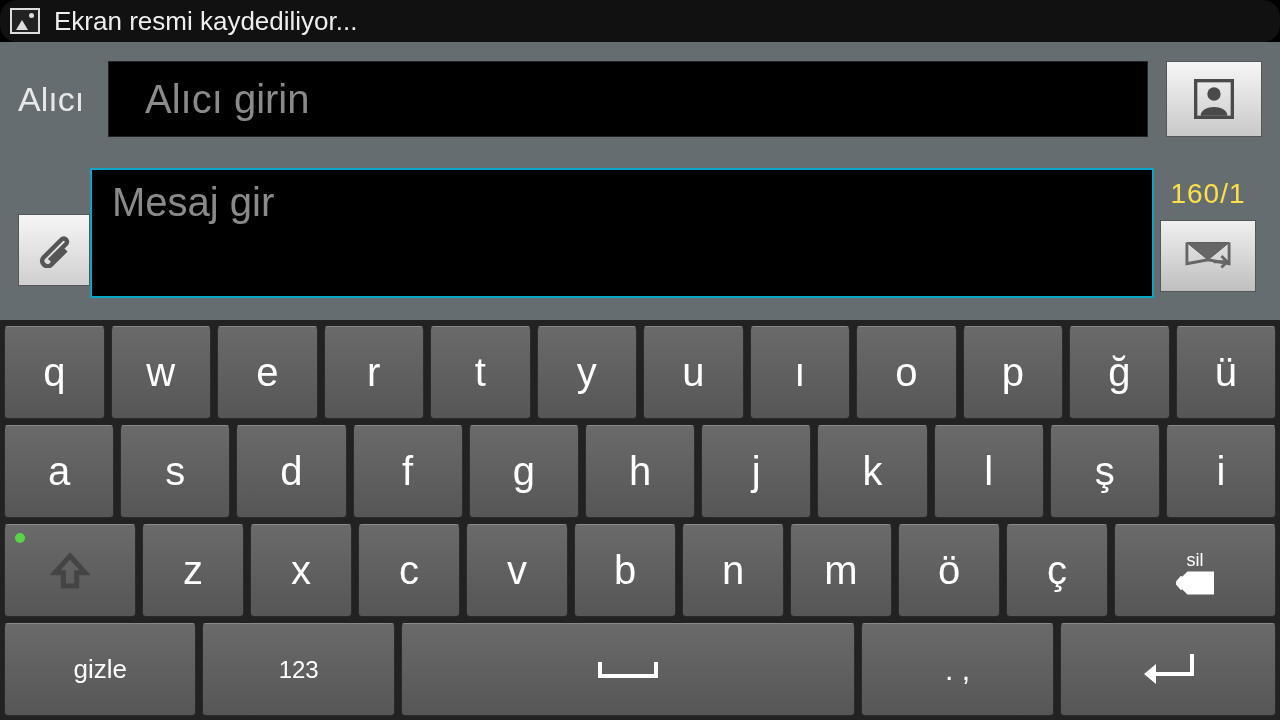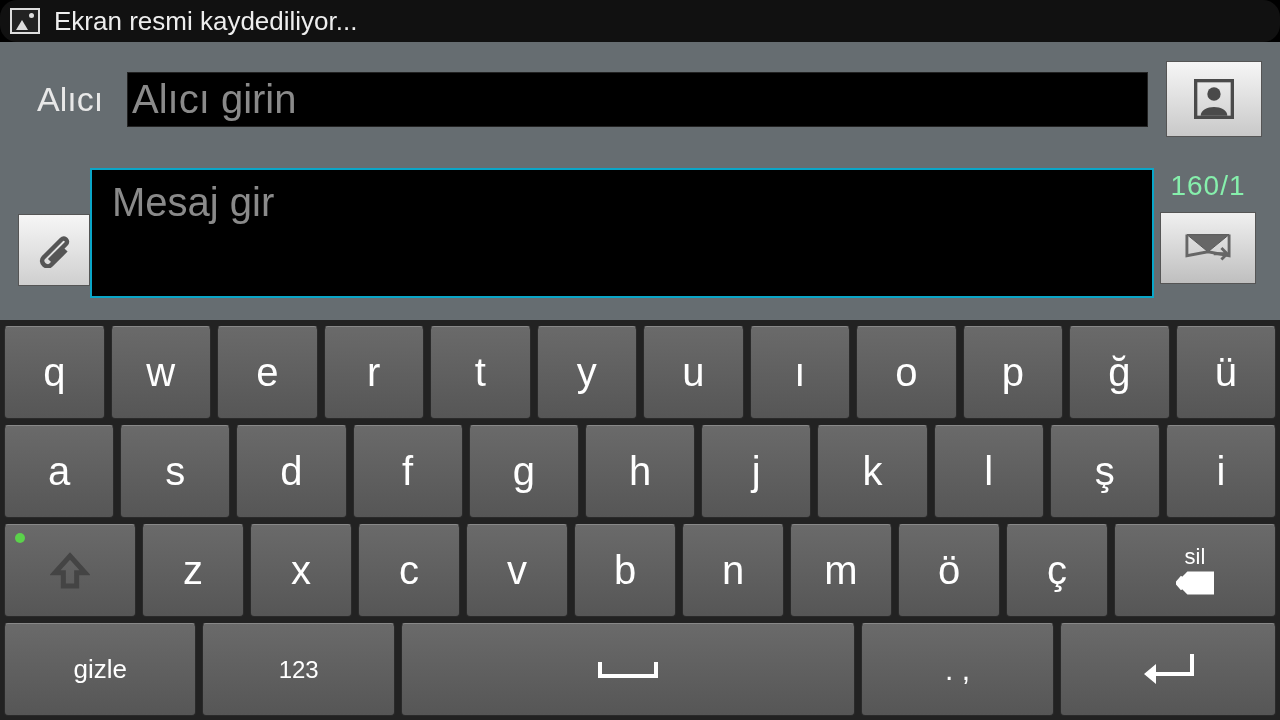--- a/index.html
+++ b/index.html
@@ -28,47 +28,47 @@
   .statusbar .pic-icon::after{
     content:""; position:absolute; top:3px; right:4px;
     width:5px;height:5px;border-radius:50%;background:#ddd;
   }
   
   .compose {
     background: #666d71;
     height: 278px;
     padding: 14px 18px 14px 18px;
   }
-  .row1 { display:flex; align-items:center; gap:18px; height:86px;margin-left:19px; }
+  .row1 { display:flex; align-items:center; gap:18px; height:86px; }
   .recipient-label{
     color:#e8e8e8; font-size:34px; width:72px; text-align:left;
   }
   .text-field{
-    flex:1; height:55px; background:#000; border:1px solid #222;
+    flex:1; height:76px; background:#000; border:1px solid #222;
     color:#8a8a8a; font-size:40px; display:flex; align-items:center;
-    padding:0 4px;
+    padding:0 36px;
   }
   .contact-btn{
     width:96px;height:76px; background:linear-gradient(#f6f6f6,#c9c9c9);
     border:1px solid #555; display:flex;align-items:center;justify-content:center;
   }
   .contact-btn svg{width:40px;height:40px;fill:#4a4a4a;}
   .row2{ display:flex; margin-top:26px; height:140px; align-items:flex-start;}
   .attach-btn{
     width:72px;height:72px;margin-top:46px;
     background:linear-gradient(#f6f6f6,#cfcfcf);border:1px solid #555;
     display:flex;align-items:center;justify-content:center;
   }
   .attach-btn svg{width:36px;height:36px;stroke:#555;fill:none;stroke-width:3;}
   .msg-field{
     flex:1;height:130px;background:#000;border:2px solid #0aa6c8;
     color:#8a8a8a;font-size:40px;padding:10px 20px;
   }
   .right-col{ width:108px; display:flex; flex-direction:column; align-items:center; gap:10px;}
-  .counter{ color:#86efac; font-size:28px; letter-spacing:1px; margin-top:2px;}
+  .counter{ color:#fde047; font-size:28px; letter-spacing:1px; margin-top:10px;}
   .send-btn{
     width:96px;height:72px;background:linear-gradient(#f0f0f0,#bfbfbf);
     border:1px solid #555;display:flex;align-items:center;justify-content:center;
   }
   .send-btn svg{width:46px;height:34px;fill:#555;stroke:#555;}
   
   .keyboard{
     height:400px;background:#222;padding:6px 4px 4px 4px;
     display:flex;flex-direction:column;gap:6px;
   }
@@ -82,21 +82,21 @@
     display:flex;align-items:center;justify-content:center;
     color:#fff;font-size:40px;
     position:relative;
     user-select:none;
   }
   .key.small-label{font-size:26px;}
   .shift-key{flex:1.3;}
   .shift-key .dot{position:absolute;top:8px;left:10px;width:10px;height:10px;border-radius:50%;background:#5bd24b;}
   .shift-key svg{width:40px;height:40px;fill:none;stroke:#444;stroke-width:3;}
   .del-key{flex:1.6;}
-  .del-key .lbl{font-size:22px;position:absolute;top:19px;}
+  .del-key .lbl{font-size:18px;position:absolute;top:25px;}
   .del-key svg{width:38px;height:26px;fill:#fff;margin-top:24px;}
   .hide-key{flex:1.6;font-size:28px;}
   .num-key{flex:1.6;font-size:24px;font-weight:normal;}
   .space-key{flex:3.8;}
   .space-key svg{width:60px;height:22px;stroke:#fff;stroke-width:4;fill:none;}
   .punct-key{flex:1.6;font-size:30px;}
   .enter-key{flex:1.8;}
   .enter-key svg{width:52px;height:36px;fill:#fff;}
 </style>
 </head>

